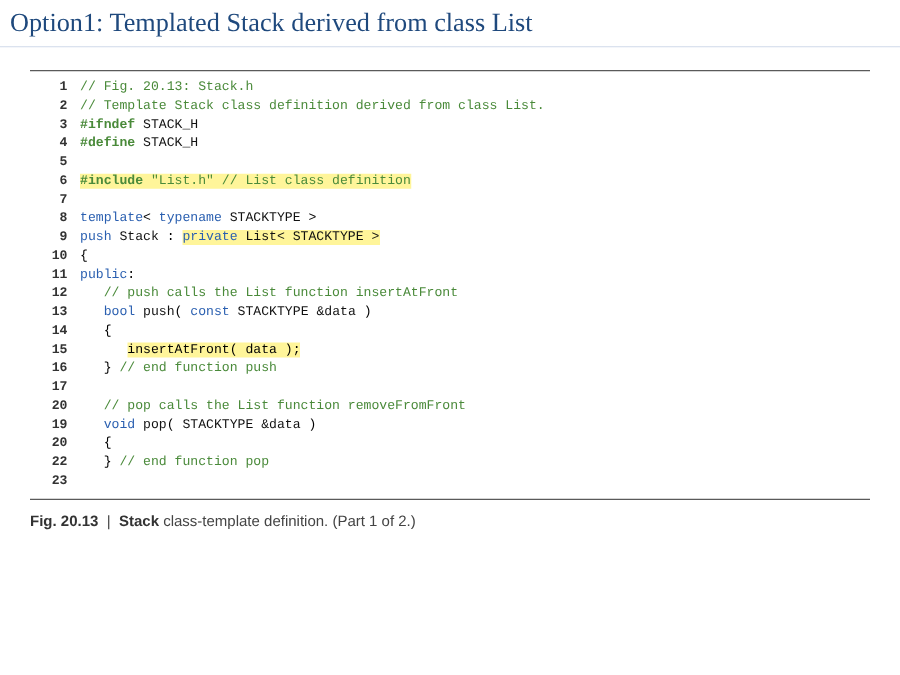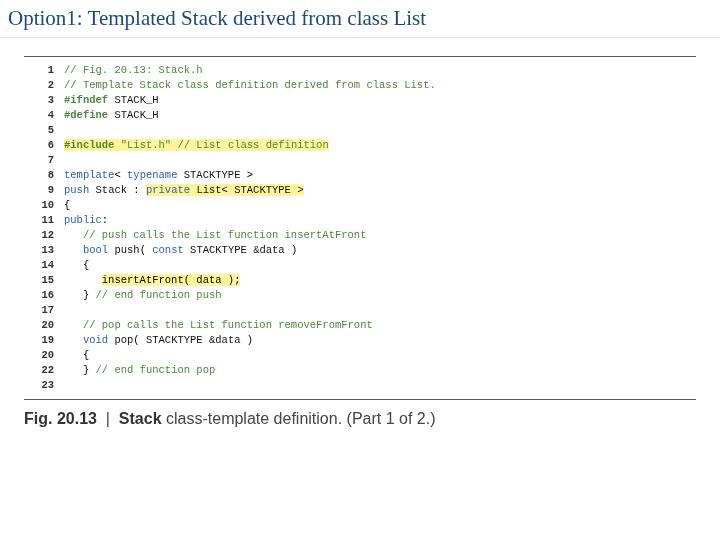--- a/index.html
+++ b/index.html
@@ -11,21 +11,21 @@
 .ln{width:30px;text-align:right;color:#333;font-weight:bold;padding-right:10px;flex-shrink:0}
 .code{flex:1}
 .c-comment{color:#4a8a3a}
 .c-pre{color:#4a8a3a;font-weight:bold}
 .c-macro{color:#111}
 .c-kw{color:#2a5fb0;font-weight:normal}
 .c-type{color:#111}
 .c-ident{color:#111}
 .c-str{color:#4a8a3a}
 .hl{background:#fff59a}
-.caption{margin:10px 24px 0 24px;font-family:'Helvetica Neue',Arial,sans-serif;font-size:16px;color:#444}
+.caption{margin:10px 24px 0 24px;font-family:'Helvetica Neue',Arial,sans-serif;font-size:12px;color:#444}
 .caption b{font-weight:bold;color:#333}
 </style>
 </head>
 <body>
 <div class="slide">
 <div class="title">Option1: Templated Stack derived from class List</div>
 <div class="title-underline"></div>
 
 <div class="code-area">
 <div class="code-row"><span class="ln">1</span><span class="code"><span class="c-comment">// Fig. 20.13: Stack.h</span></span></div>

